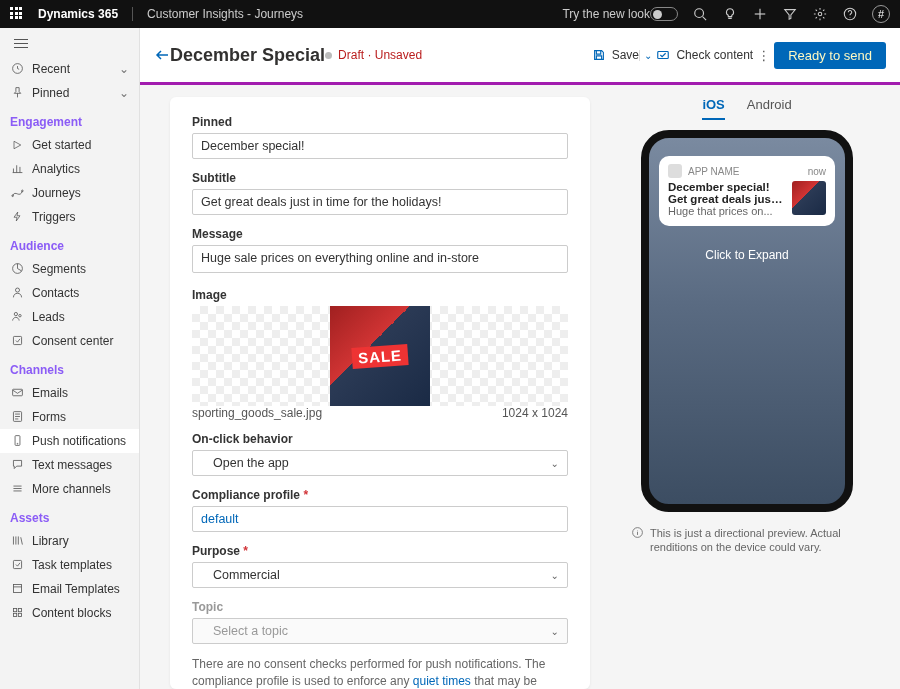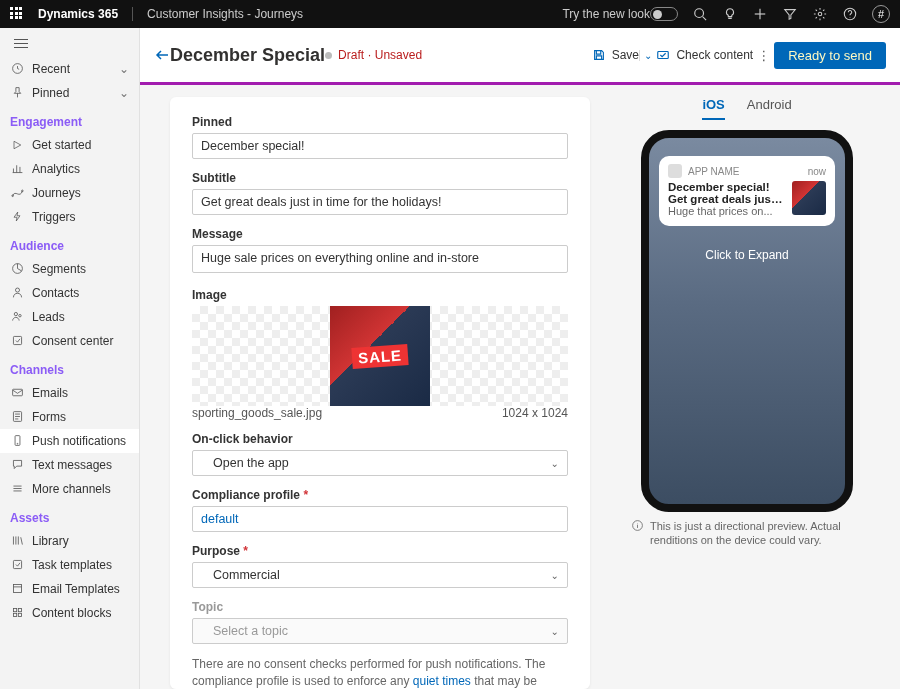--- a/index.html
+++ b/index.html
@@ -88,21 +88,21 @@
   .notif .hdr .sq { width: 14px; height: 14px; background: #ddd; border-radius: 3px; }
   .notif .hdr .now { margin-left: auto; }
   .notif .body { display: flex; gap: 6px; }
   .notif .txt { flex: 1; min-width: 0; }
   .notif .ttl { font-weight: 700; font-size: 11.5px; color:#222; }
   .notif .sub { font-weight: 700; font-size: 11.5px; color:#222; white-space: nowrap; overflow: hidden; text-overflow: ellipsis; }
   .notif .msg { color: #666; font-size: 11px; white-space: nowrap; overflow: hidden; text-overflow: ellipsis; }
   .notif .thm { width: 34px; height: 34px; flex-shrink: 0; background: linear-gradient(135deg,#a02020,#d13434 40%,#2b3a55 40%,#1a2a45); border-radius: 3px; }
   .expand { text-align: center; color: #fff; font-size: 12px; margin-top: 110px; }
 
-  .disclaimer { display: flex; gap: 6px; font-size: 11px; color: #666; margin-top: 7px; max-width: 232px; line-height: 1.3; }
+  .disclaimer { display: flex; gap: 6px; font-size: 11px; color: #666; margin-top: 14px; max-width: 232px; line-height: 1.3; }
   .disclaimer .ic { flex-shrink: 0; }
 
   svg { display: block; }
 </style>
 </head>
 <body>
 
 <div class="topbar">
   <div class="waffle">
       <span></span>

